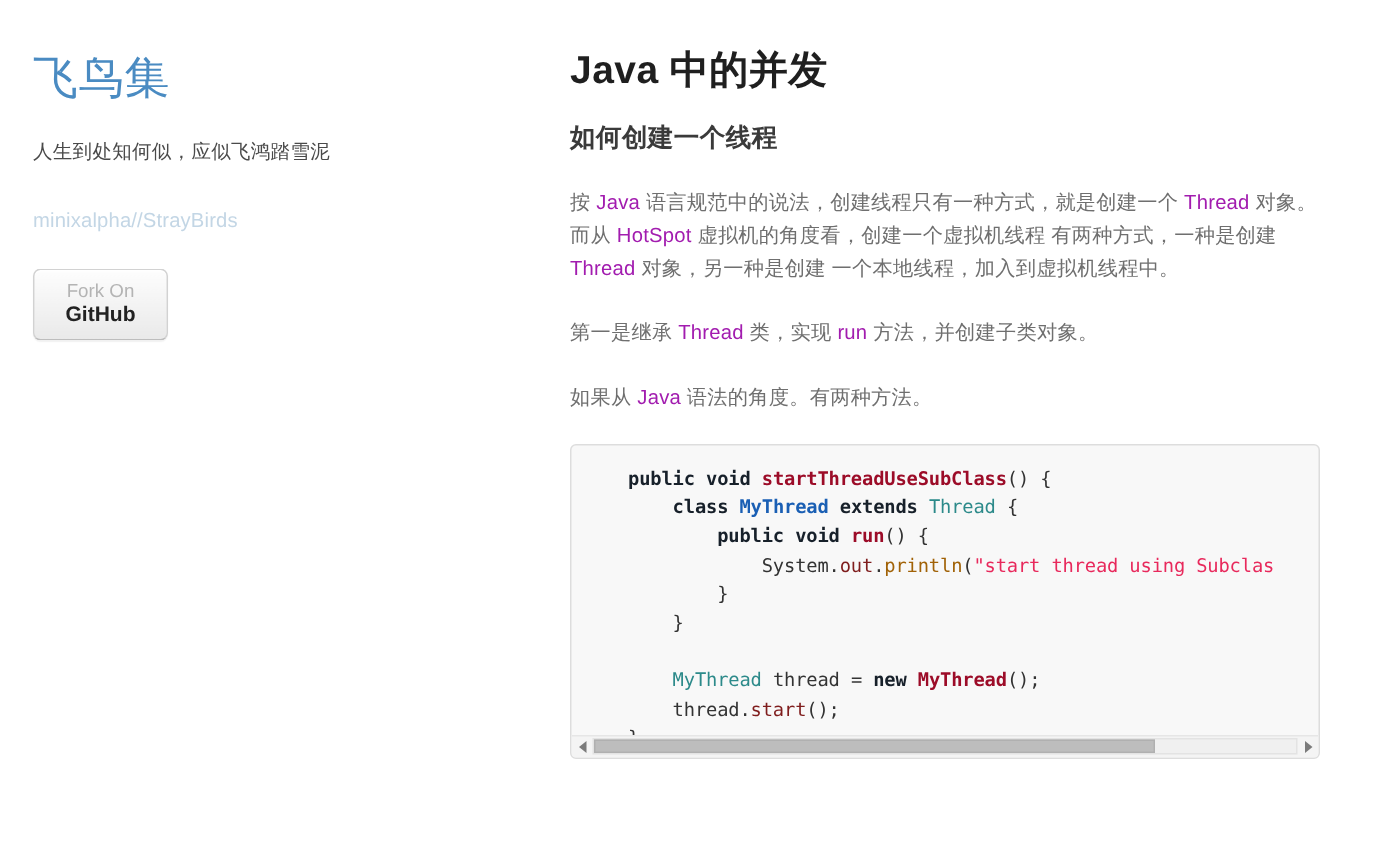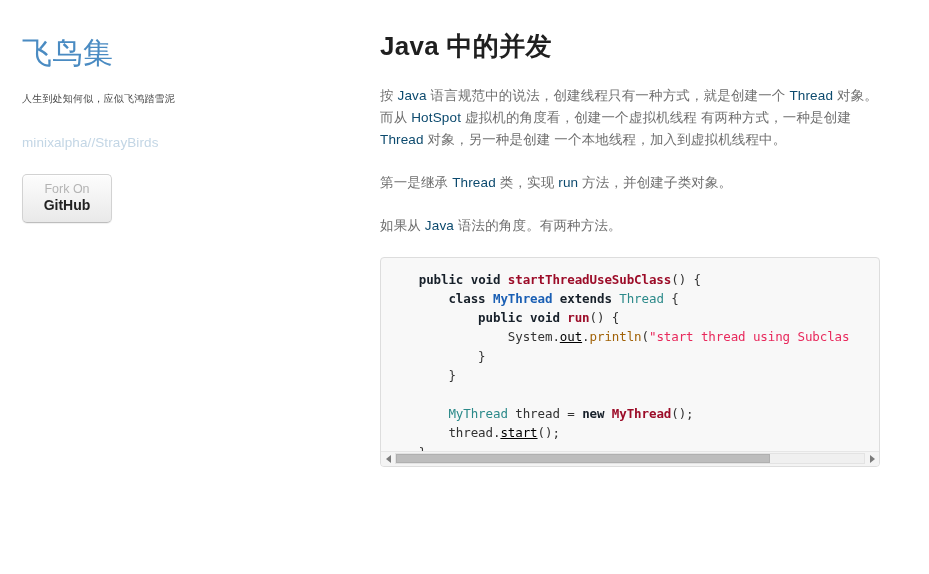--- a/index.html
+++ b/index.html
@@ -33,21 +33,21 @@
     font-size: 30px;
     line-height: 1.15;
     font-weight: 400;
     color: #4a8bc2;
     letter-spacing: 0.5px;
     margin: 0 0 0 0;
     white-space: nowrap;
   }
   .tagline {
     margin: 20px 0 0 0;
-    font-size: 10px;
+    font-size: 13px;
     line-height: 1.5;
     color: #4a4a4a;
     letter-spacing: 0.2px;
   }
   .gh-link-block {
     margin-top: 29px;
     line-height: 1.18;
   }
   .gh-link {
     display: block;
@@ -115,21 +115,21 @@
   }
   p.para {
     margin: 21px 0 0 0;
     font-size: 13.5px;
     line-height: 22px;
     color: #6f6f6f;
     letter-spacing: 0.15px;
     max-width: 500px;
   }
   p.para .en {
-    color: #0c4a6e;
+    color: #a21caf;
     margin-top: 12px;
   }
 
   
   .code-wrap {
     margin-top: 20px;
     width: 500px;
     border: 1px solid #dddddd;
     border-radius: 4px;
     background: #f8f8f8;
@@ -148,21 +148,21 @@
     line-height: 19.2px;
     white-space: pre;
     color: #333333;
     letter-spacing: -0.1px;
   }
   .k   { color: #17202a; font-weight: bold; }      
   .fn  { color: #9c0c28; font-weight: bold; }      
   .cls { color: #1a5fb4; font-weight: bold; }      
   .typ { color: #2c8a8a; }                         
   .id  { color: #333333; }                         
-  .fld { color: #000000; text-decoration: underline; }                         
+  .fld { color: #7f1d1d; }                         
   .mth { color: #a16207; }                         
   .str { color: #e8295c; }                         
 
   
   .code-scroll {
     position: relative;
     height: 15px;
     background: #f4f4f4;
     border-top: 1px solid #e6e6e6;
     display: flex;
@@ -215,20 +215,21 @@
       <span class="l1">Fork On</span>
       <span class="l2">GitHub</span>
     </a>
 
   </aside>
 
   <main id="main">
 
     <h1 class="doc-title">Java 中的并发</h1>
 
+    <h2 class="doc-sub">如何创建一个线程</h2>
 
     <p class="para">
       <span>按 </span><span class="en">Java</span><span> 语言规范中的说法，创建线程只有一种方式，就是创建一个 </span><span class="en">Thread</span><span> 对象。而从 </span><span class="en">HotSpot</span><span> 虚拟机的角度看，创建一个虚拟机线程 有两种方式，一种是创建 </span><span class="en">Thread</span><span> 对象，另一种是创建 一个本地线程，加入到虚拟机线程中。</span>
     </p>
 
     <p class="para">
       <span>第一是继承 </span><span class="en">Thread</span><span> 类，实现 </span><span class="en">run</span><span> 方法，并创建子类对象。</span>
     </p>
 
     <p class="para">

